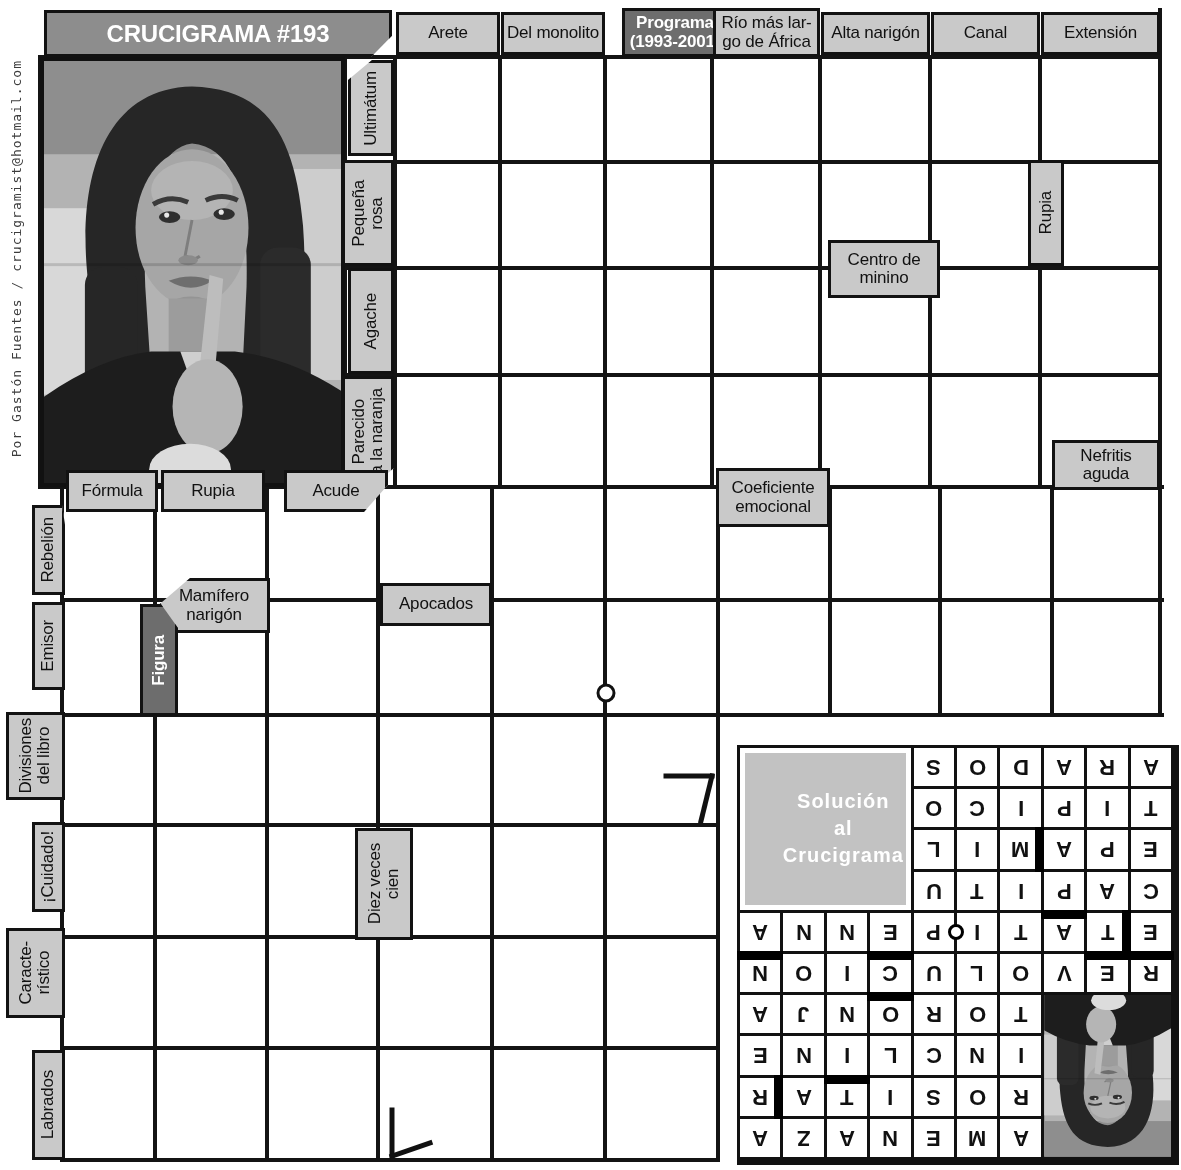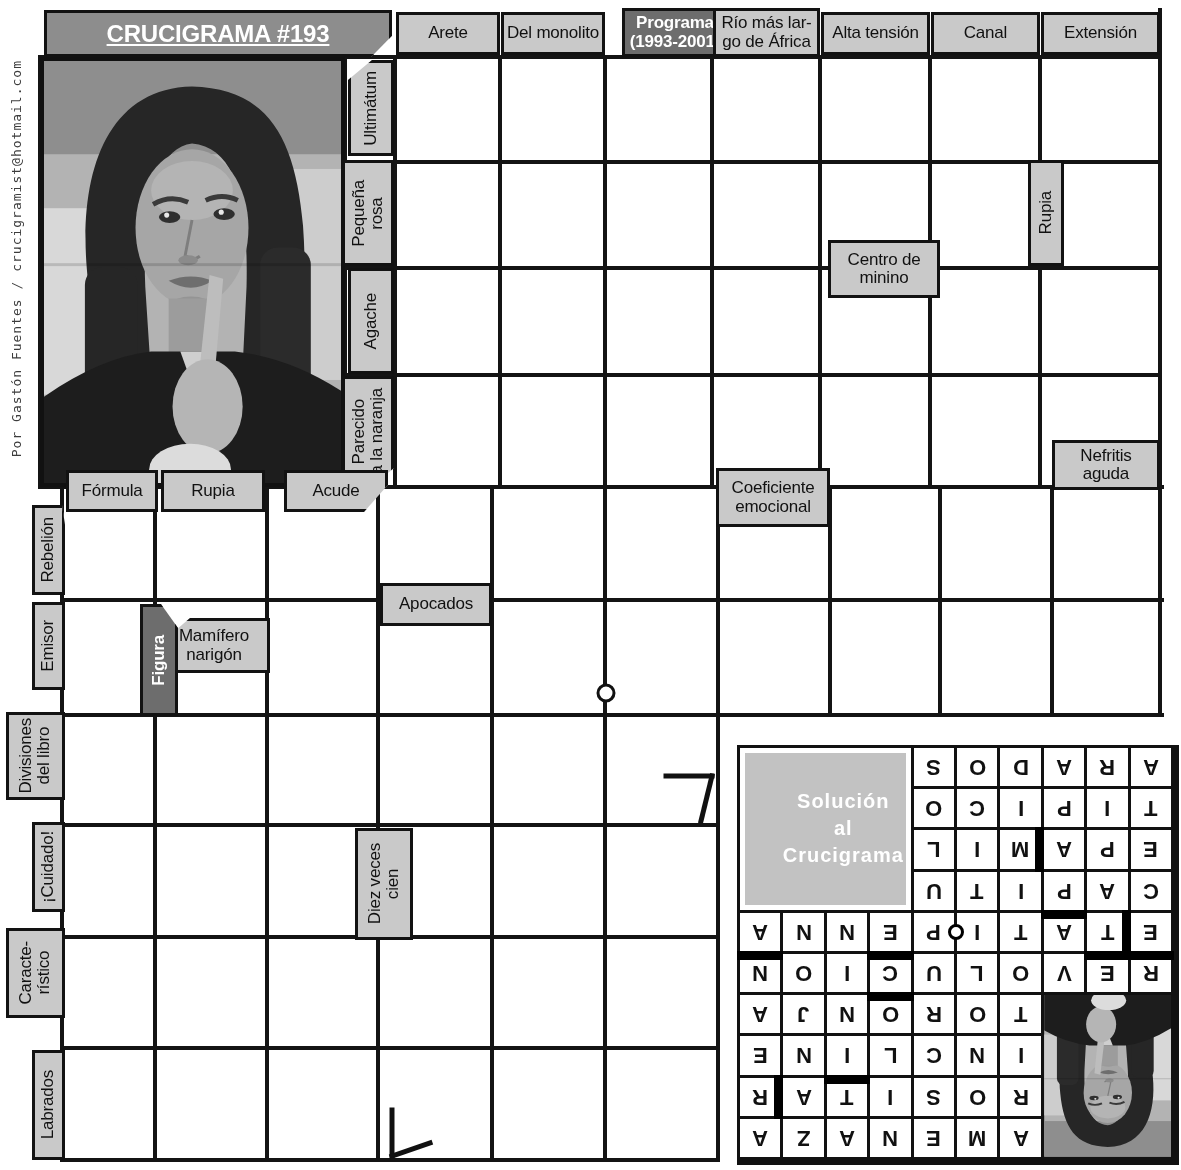--- a/index.html
+++ b/index.html
@@ -13,25 +13,25 @@
           display:flex;align-items:center;justify-content:center;
           font-family:"DejaVu Sans Mono",monospace;font-size:13px;color:#3c3c3c;letter-spacing:1px;}
   .byline .t{writing-mode:vertical-rl;transform:rotate(180deg);white-space:nowrap;}
   .clue{position:absolute;box-sizing:border-box;background:#c9c9c9;border:3px solid #121212;
         display:flex;align-items:center;justify-content:center;text-align:center;
         font-size:17px;line-height:1.08;z-index:3;padding:1px;}
   .clue .t{white-space:pre-line;letter-spacing:-0.2px;}
   .vert .t{writing-mode:vertical-rl;transform:rotate(180deg);}
   .dark{background:#6d6d6d;color:#fff;font-weight:bold;}
   .title{background:#8d8d8d;color:#fff;font-weight:bold;font-size:24px;letter-spacing:5px;
-         clip-path:polygon(0 0,100% 0,100% 55%,94% 100%,0 100%);text-decoration:underline;}
+         clip-path:polygon(0 0,100% 0,100% 55%,94% 100%,0 100%);}
   .n-ul{clip-path:polygon(100% 0,100% 100%,0 100%,0 20px,24px 0);}
   .n-par{clip-path:polygon(0 0,100% 0,100% calc(100% - 18px),calc(100% - 22px) 100%,0 100%);}
   .n-reb{clip-path:polygon(0 0,calc(100% - 3px) 0,100% 20px,100% 100%,0 100%);}
-  .n-mam{clip-path:polygon(32px 0,100% 0,100% 100%,0 100%,0 50%);margin-top:40px;}
+  .n-mam{clip-path:polygon(32px 0,100% 0,100% 100%,0 100%,0 50%);}
   .n-fig{clip-path:polygon(0 0,55% 0,100% 24px,100% 100%,0 100%);}
   .n-acu{clip-path:polygon(0 0,100% 0,100% 35%,calc(100% - 24px) 100%,0 100%);}
   
   .sol-wrap{position:absolute;left:737px;top:745px;width:442px;height:420px;background:#111;
             border:3px solid #111;border-right-width:8px;border-bottom-width:8px;box-sizing:border-box;
             display:grid;grid-template-columns:repeat(10,1fr);grid-template-rows:repeat(10,1fr);
             gap:3px;z-index:3;}
   .sol-cell{background:#fff;position:relative;display:flex;align-items:center;justify-content:center;}
   .sol-letter{font-weight:bold;font-size:22px;color:#111;transform:rotate(180deg);}
   .sep-right::after{content:"";position:absolute;top:-3px;bottom:-3px;right:-3px;width:9px;background:#000;}
@@ -147,21 +147,21 @@
     </div>
   <div class="clue dark" style="left:622px;top:8px;width:106px;height:49px">
       <span class="t">Programa
 (1993-2001)</span>
     </div>
   <div class="clue" style="left:713px;top:8px;width:107px;height:49px">
       <span class="t">Río más lar-
 go de África</span>
     </div>
   <div class="clue" style="left:821px;top:12px;width:109px;height:43px">
-      <span class="t">Alta tensión</span>
+      <span class="t">Alta narigón</span>
     </div>
   <div class="clue" style="left:931px;top:12px;width:109px;height:43px">
       <span class="t">Canal</span>
     </div>
   <div class="clue" style="left:1041px;top:12px;width:119px;height:43px">
       <span class="t">Extensión</span>
     </div>
 
   <div class="clue vert n-ul" style="left:348px;top:60px;width:46px;height:96px">
       <span class="t">Ultimátum</span>

